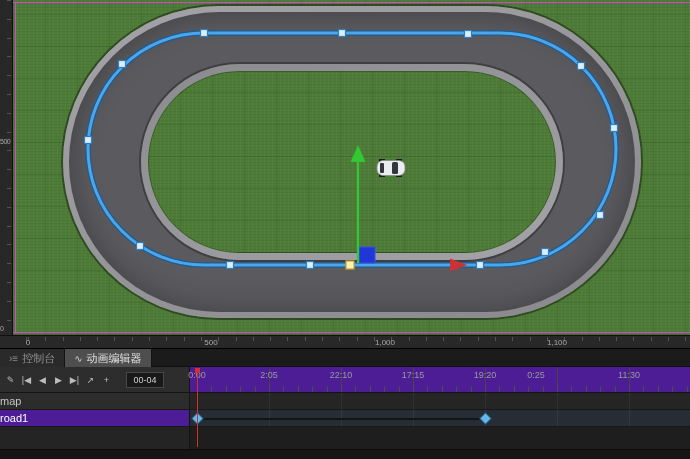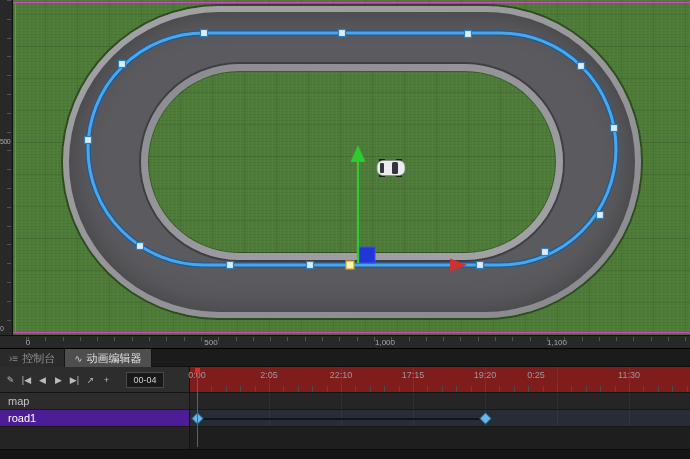--- a/index.html
+++ b/index.html
@@ -56,31 +56,31 @@
   .tab.active .tab-icon { color:#cfcfcf; }
 
   #controls { position:absolute; left:0; top:18px; width:190px; height:26px; background:#2d2d2d;
               border-bottom:1px solid #141414; border-right:1px solid #141414;
               display:flex; align-items:center; padding-left:4px; gap:3px; }
   .tbtn { min-width:13px; height:16px; line-height:16px; text-align:center; font-size:9px;
           color:#bcbcbc; padding:0 1px; white-space:nowrap; }
   #time-field { margin-left:10px; width:38px; height:16px; background:#191919; border:1px solid #484848;
                 color:#d0d0d0; font-size:9px; line-height:14px; text-align:center; }
 
-  #time-ruler { position:absolute; left:190px; top:18px; width:500px; height:26px; background:#7f1d1d;
+  #time-ruler { position:absolute; left:190px; top:18px; width:500px; height:26px; background:#4c1d95;
                 border-bottom:1px solid #141414; }
   #time-ruler .maj { position:absolute; inset:0;
                 background:repeating-linear-gradient(to right,#454545 0 1px,transparent 1px 72px); background-position-x:7px; }
   #time-ruler .min { position:absolute; left:0; right:0; bottom:0; height:6px;
                 background:repeating-linear-gradient(to right,#4b4b4b 0 1px,transparent 1px 14.4px); background-position-x:7px; }
   .tr-label { position:absolute; top:3px; font-size:9px; color:#9a9a9a; transform:translateX(-50%); }
 
   #tracks-area { position:absolute; left:0; top:44px; width:690px; height:56px; }
   .track-row { display:flex; height:17px; border-bottom:1px solid #181818; }
-  .track-name { width:190px; padding-left:8px; font-size:11px; line-height:16px; color:#c4c4c4;
+  .track-name { width:190px; font-size:11px; line-height:16px; color:#c4c4c4;
                 background:#2c2c2c; border-right:1px solid #141414; }
   .track-lane { position:relative; flex:1; background-color:#252525;
                 background-image:repeating-linear-gradient(to right,rgba(255,255,255,.05) 0 1px,transparent 1px 72px);
                 background-position:7px 0; }
   .track-row.selected .track-name { background:#4c1d95; color:#ffffff; }
   .track-row.selected .track-lane { background-color:#272d34; }
   .kf-connector { position:absolute; left:7px; top:8px; width:288px; height:2px; background:#10151b; }
   .keyframe { position:absolute; top:5px; width:7px; height:7px; background:#64b9ea;
               transform:rotate(45deg); box-shadow:0 0 0 1px #2b5f86; }
   #tracks-filler { display:flex; height:22px; }

